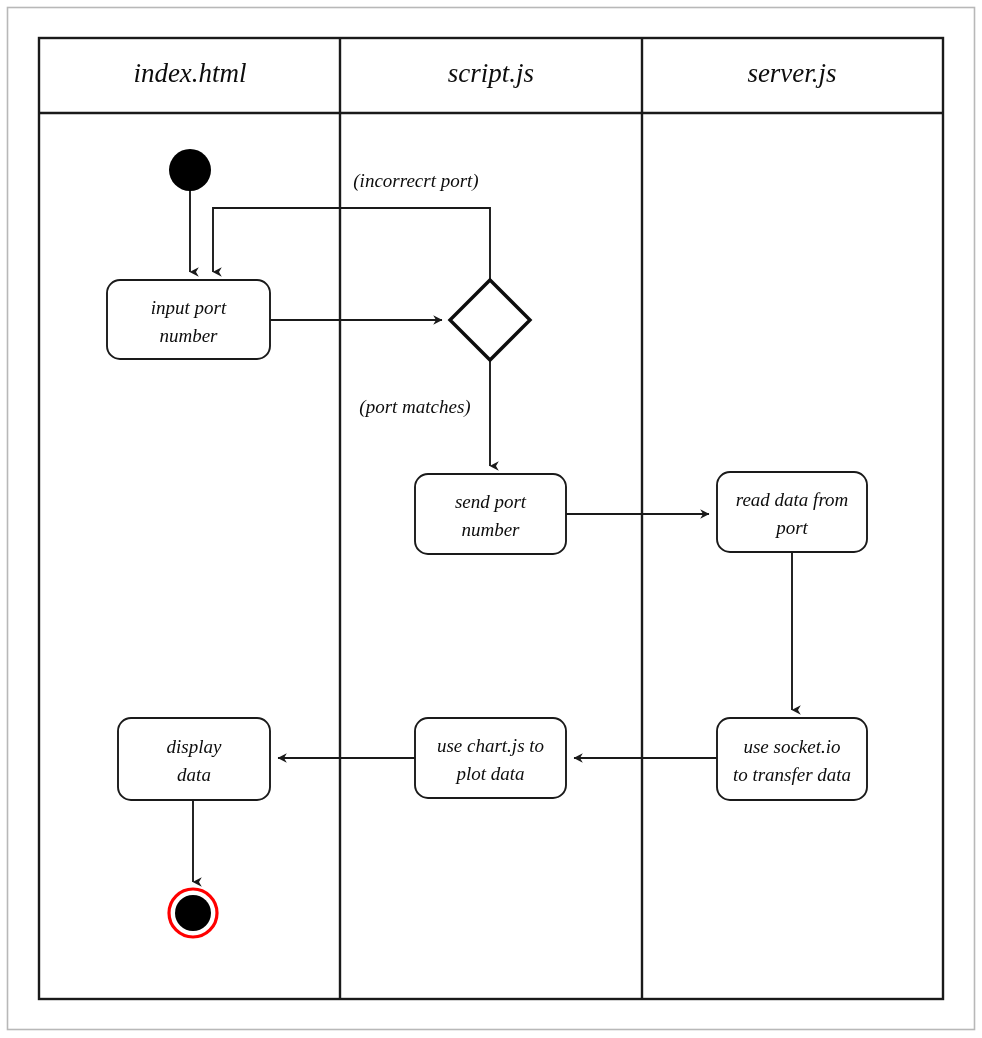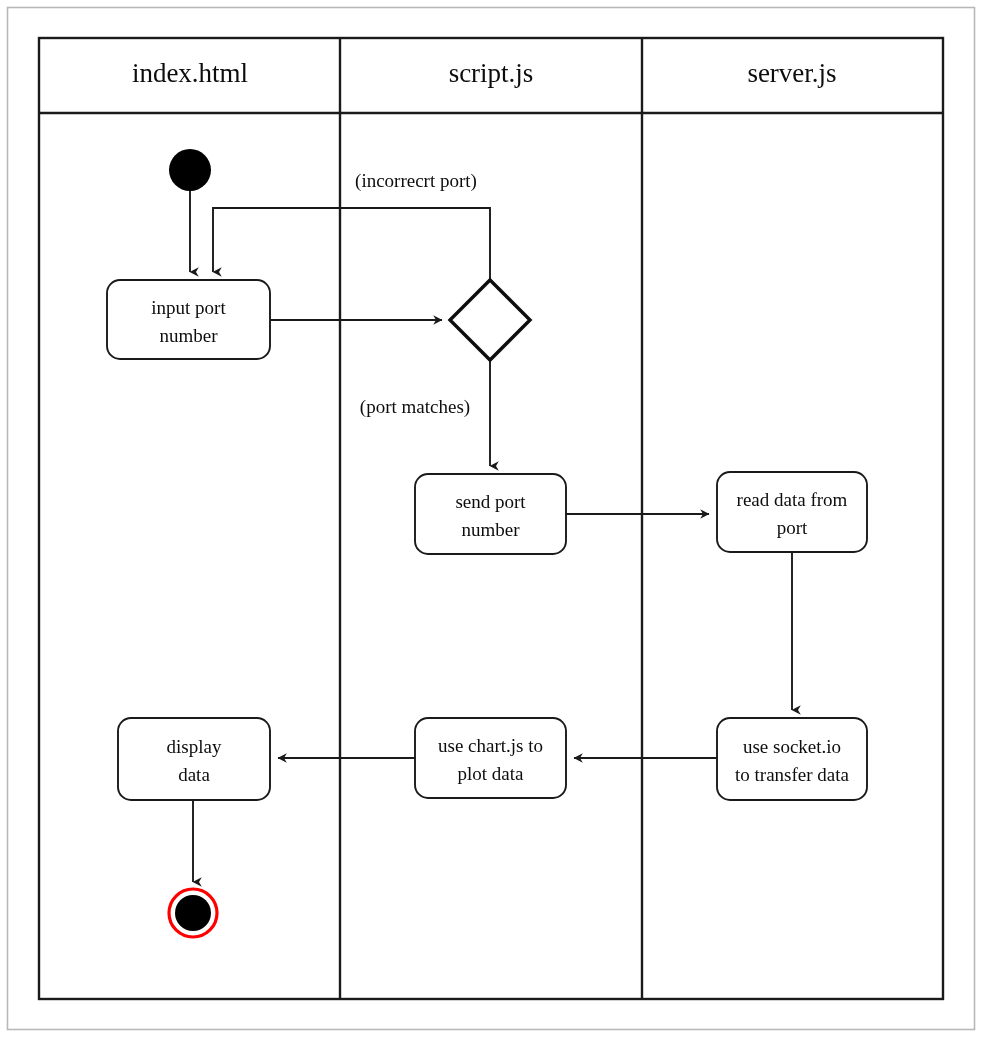--- a/index.html
+++ b/index.html
@@ -10,20 +10,21 @@
   }
   body {
     font-family: "Liberation Serif", "DejaVu Serif", serif;
   }
   #canvas {
     position: relative;
     width: 982px;
     height: 1038px;
     background: #ffffff;
     overflow: hidden;
+    font-style: italic;
   }
   #diagram-svg {
     position: absolute;
     top: 0;
     left: 0;
     width: 982px;
     height: 1038px;
   }
   .lane-title {
     font-family: "Liberation Serif", "DejaVu Serif", serif;

